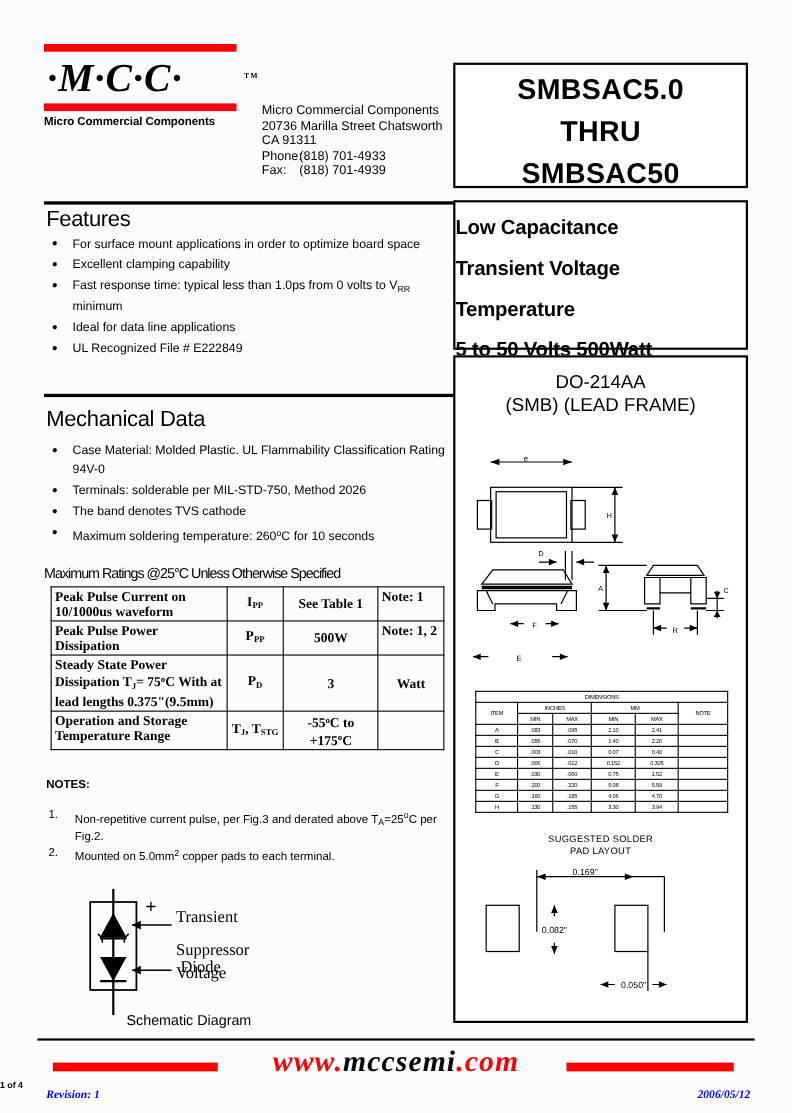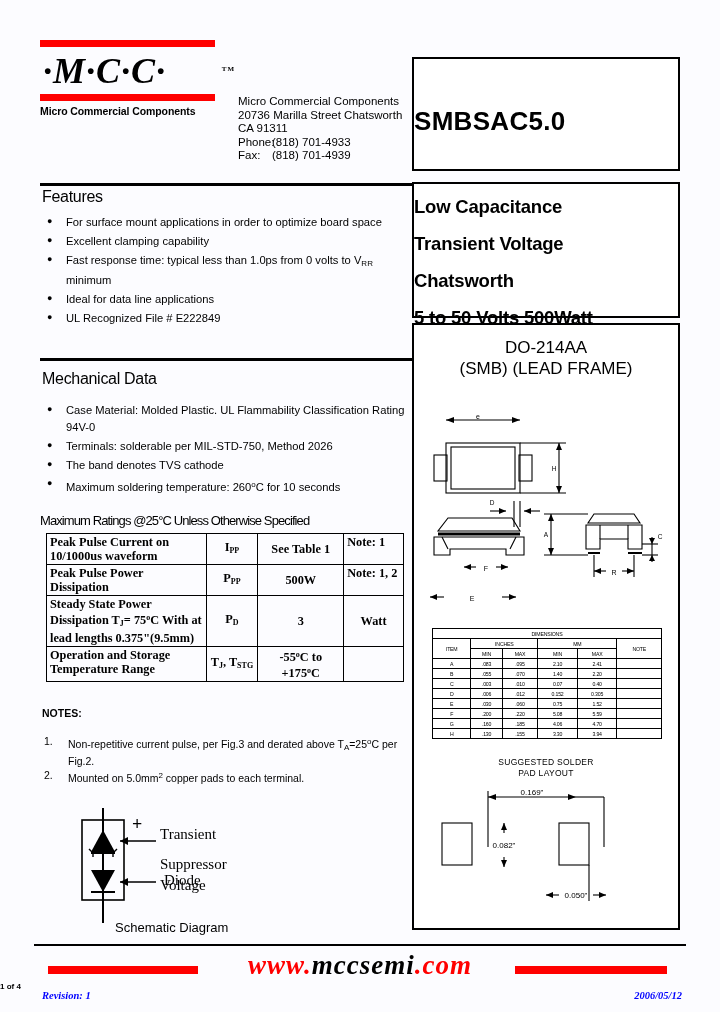--- a/index.html
+++ b/index.html
@@ -24,38 +24,38 @@
   .logo-sub{font-size:10.5px;font-weight:700;margin-top:4px;letter-spacing:-0.1px;}
 
   .addr{position:absolute;left:238px;top:95px;font-size:11.5px;line-height:13.6px;}
   .addr .row{white-space:pre;}
   .addr .lbl{display:inline-block;width:34px;}
 
   
   .box{position:absolute;border:2px solid #000;background:#fff;}
   #part-box{left:412px;top:57px;width:264px;height:110px;}
   #part-box .t{
-    font-weight:700;font-size:26px;line-height:32px;
-    padding-top:6px;letter-spacing:0.3px;margin-top:40px;
+    text-align:center;font-weight:700;font-size:26px;line-height:32px;
+    padding-top:6px;letter-spacing:0.3px;
   }
   #app-box{left:412px;top:182px;width:264px;height:132px;}
   #app-box .t{
     font-weight:700;font-size:18.5px;line-height:28px;
     padding-top:9px;letter-spacing:-0.2px;
   }
   #pkg-box{left:412px;top:323px;width:264px;height:603px;}
 
   
   .rule{position:absolute;background:#000;height:3px;left:40px;width:372px;}
   #rule-features{top:183px;}
   #rule-mech{top:358px;}
 
   
   .sec-title{
-    position:absolute;left:42px;font-size:16px;font-weight:400;
+    position:absolute;left:42px;font-size:20px;font-weight:400;
     font-family:"Liberation Sans", sans-serif;letter-spacing:-0.3px;
   }
   #features-title{top:188px;}
   #mech-title{top:370px;}
 
   ul.bullets{list-style:none;margin:0;padding:0;position:absolute;left:44px;width:368px;}
   ul.bullets li{
     font-size:11.2px;line-height:17px;padding-left:22px;position:relative;margin-bottom:2px;
   }
   ul.bullets li:before{
@@ -145,21 +145,21 @@
 
   <div class="box" id="part-box">
     <div class="t">SMBSAC5.0</div>
     <div class="t">THRU</div>
     <div class="t">SMBSAC50</div>
   </div>
 
   <div class="box" id="app-box">
     <div class="t">Low Capacitance</div>
     <div class="t">Transient Voltage</div>
-    <div class="t">Chatsworth</div>
+    <div class="t">Temperature</div>
     <div class="t">5 to 50 Volts  500Watt</div>
   </div>
 
   <div class="rule" id="rule-features"></div>
   <div class="sec-title" id="features-title">Features</div>
   <ul class="bullets" id="features-list">
       <li>For surface mount applications  in order to optimize board space</li>
       <li>Excellent clamping capability</li>
       <li>Fast response time: typical less than 1.0ps from 0 volts to V<sub>RR</sub> minimum</li>
       <li>Ideal for data line applications</li>

